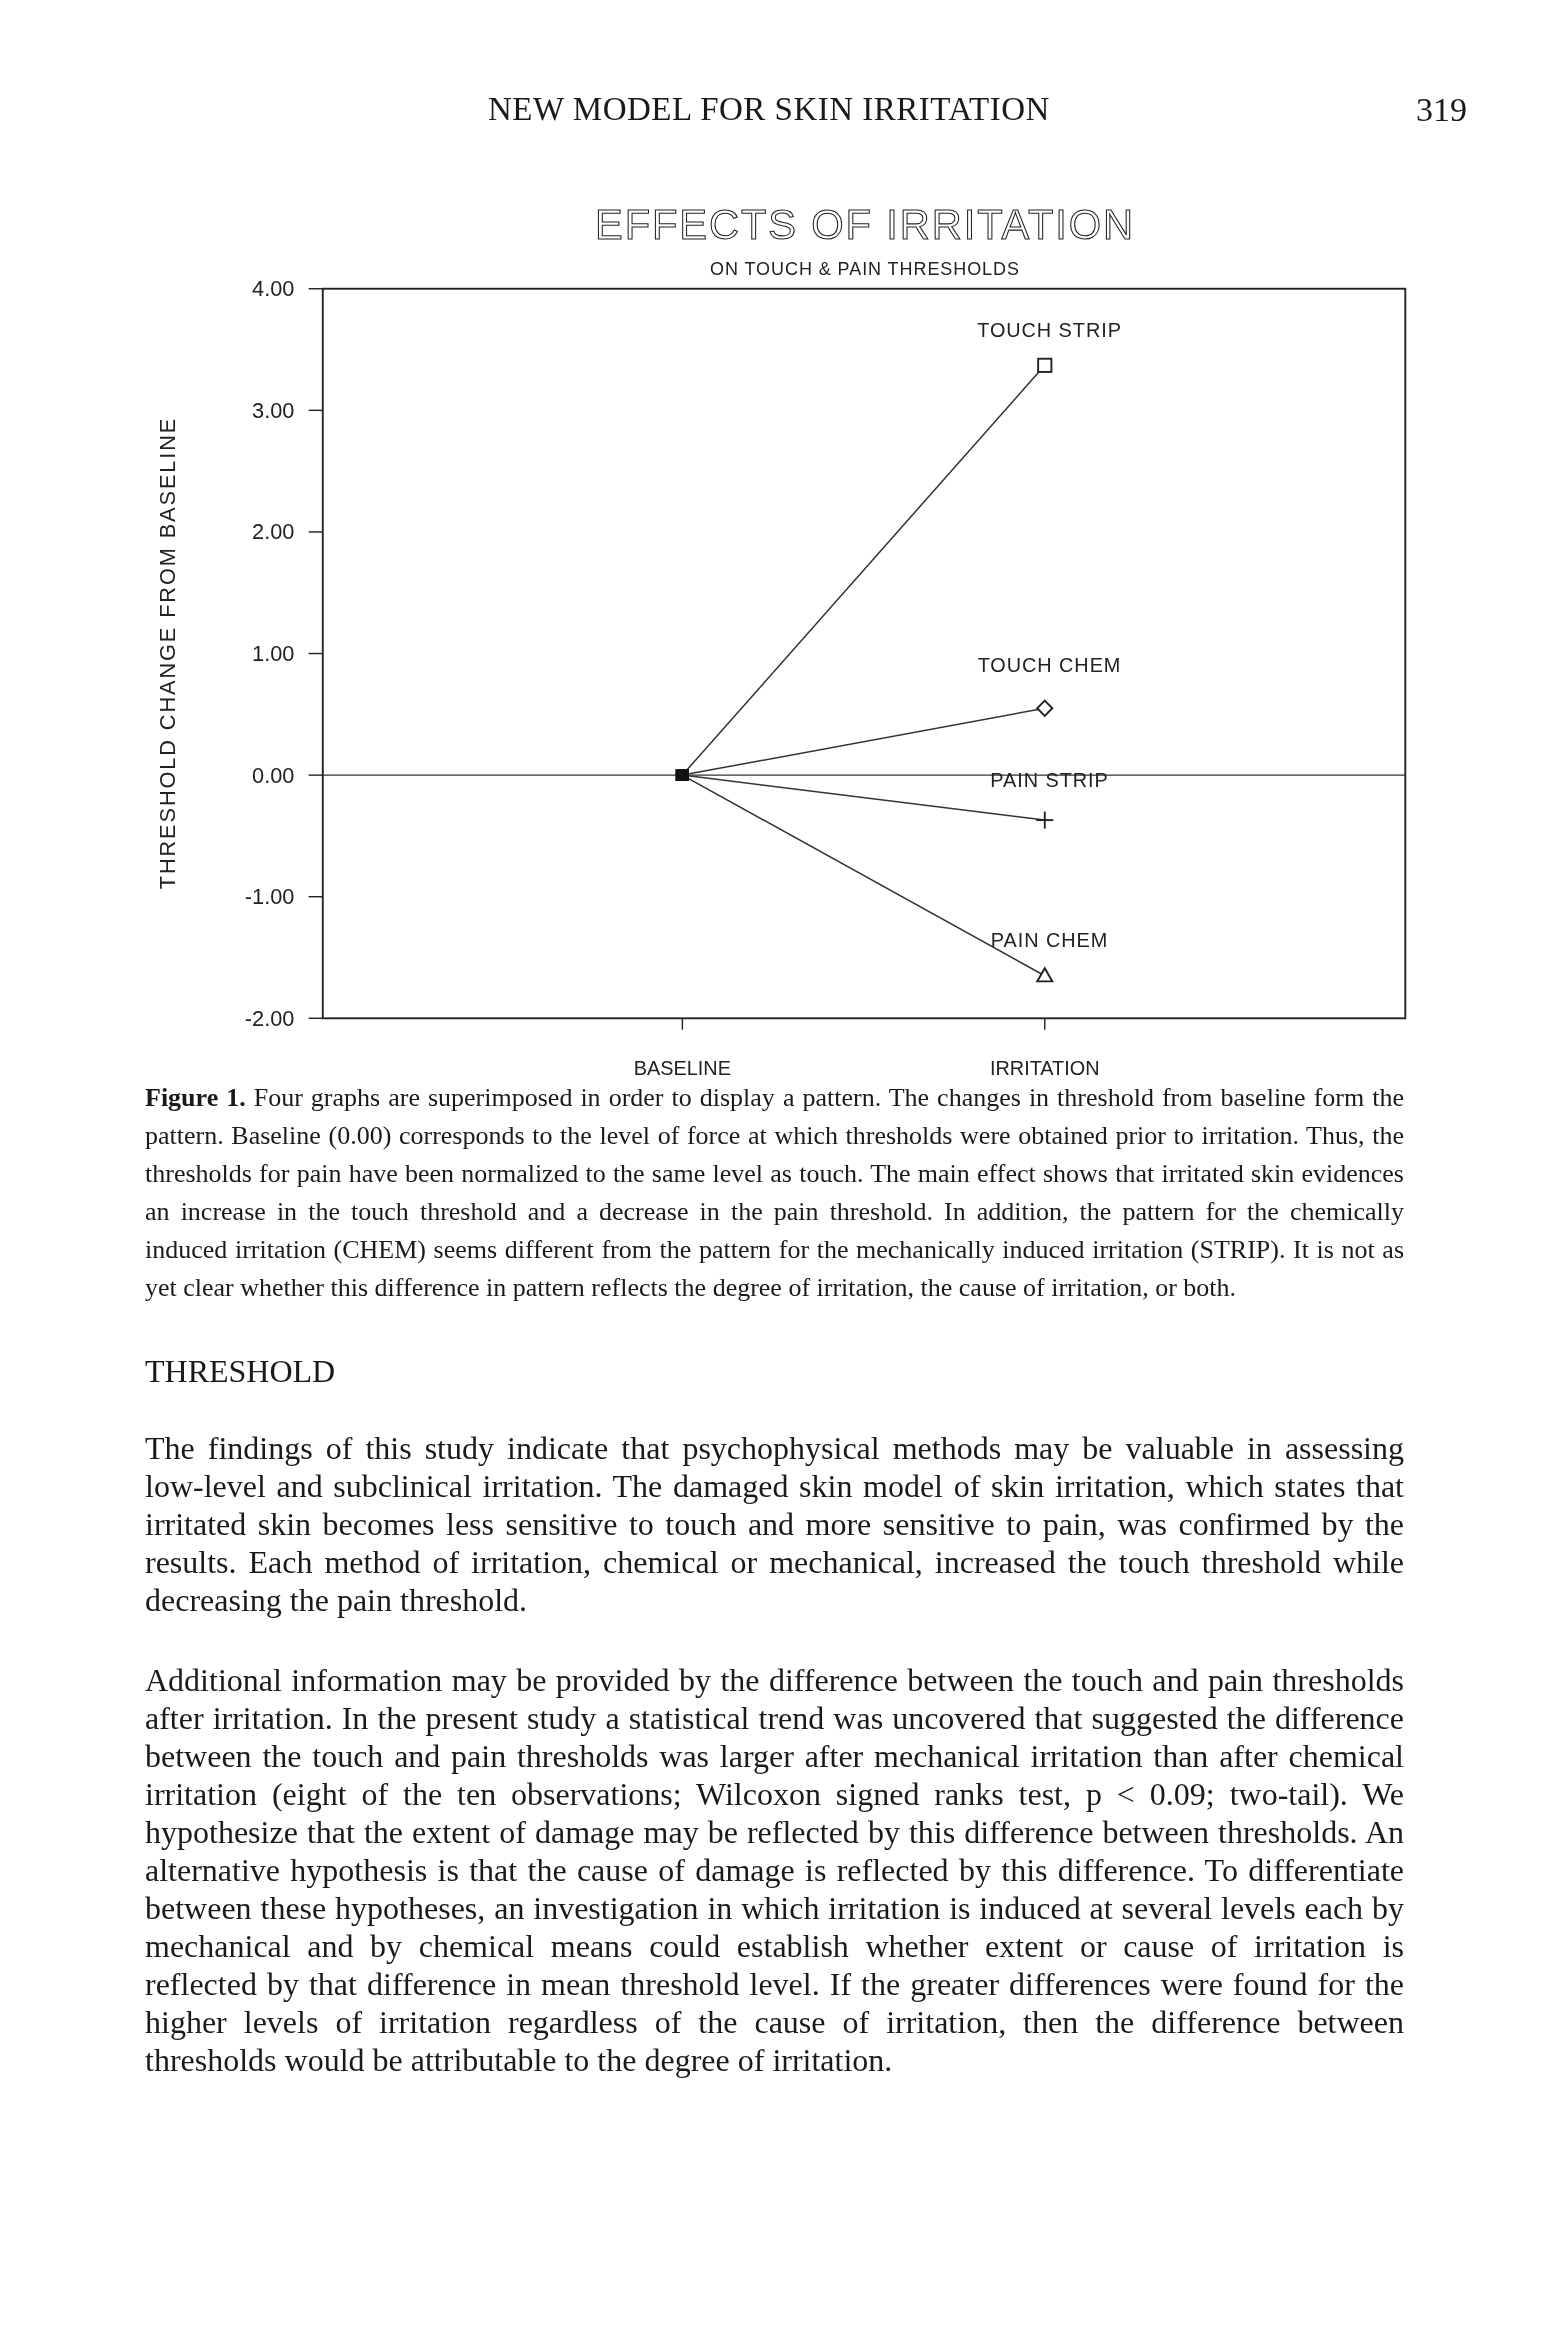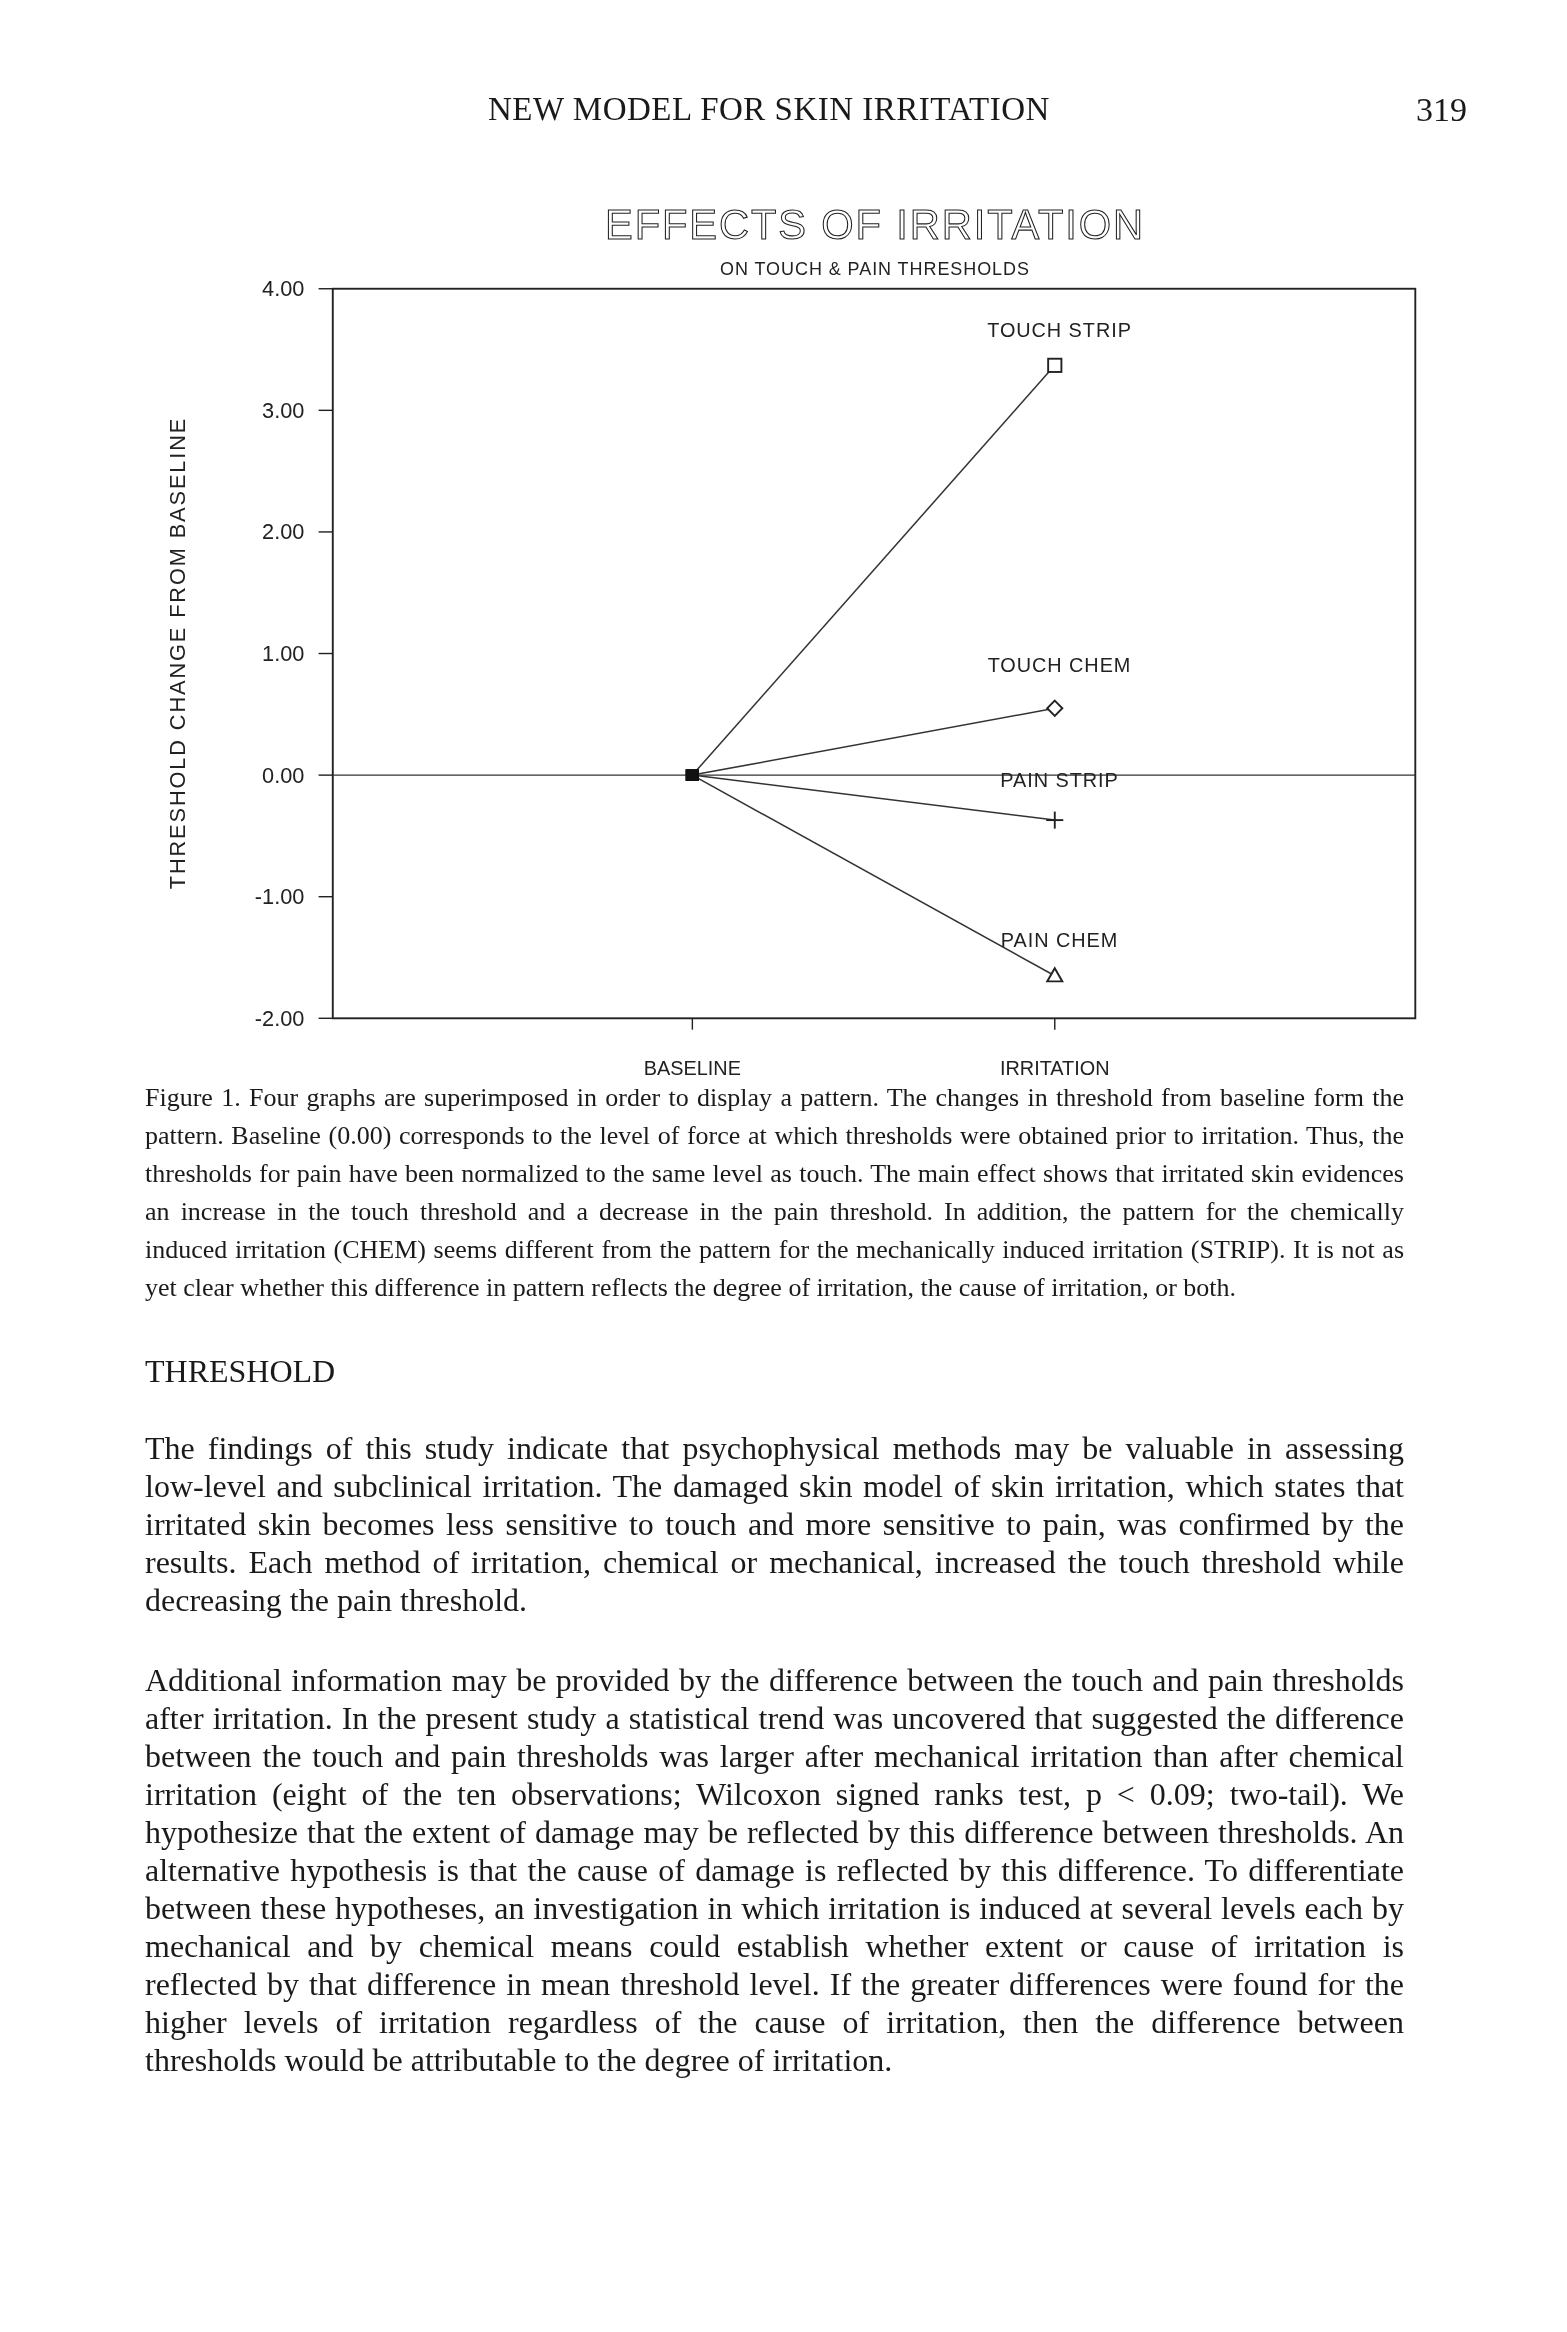--- a/index.html
+++ b/index.html
@@ -1,24 +1,24 @@
 <!DOCTYPE html>
 <html style="font-size:15px"><head>
 <meta charset="utf-8">
 <style>
   html, body { margin: 0; padding: 0; background: #ffffff; }
   body { width: 1567px; height: 2333px; position: relative; overflow: hidden; color: #1a1a1a; }
   .serif { font-family: "Liberation Serif", "DejaVu Serif", serif; }
   .sans { font-family: "Liberation Sans", "DejaVu Sans", sans-serif; }
   #running-head { position: absolute; left: 488px; top: 91px; font-size: 33px; letter-spacing: 0.5px; }
   #page-number { position: absolute; left: 1416px; top: 91px; font-size: 34px; }
-  #figure { position: absolute; left: 12px; top: 0; width: 1363px; height: 1079px; }
+  #figure { position: absolute; left: 2px; top: 0; width: 1363px; height: 1079px; }
   #figure svg { position: absolute; left: 0; top: 0; }
   .caption { position: absolute; left: 145px; top: 1079px; width: 1259px; font-size: 26px; line-height: 38px; text-align: justify; }
-  .caption b { font-weight: normal; }
+  .caption b { font-weight: bold; }
   .heading { position: absolute; left: 145px; top: 1353px; font-size: 32px; }
   .para { position: absolute; left: 145px; width: 1259px; font-size: 32px; line-height: 38px; text-align: justify; }
   #para1 { top: 1429px; }
   #para2 { top: 1661px; font-family: Liberation Serif, serif; }
 </style>
 </head>
 <body>
 
 <div id="running-head" class="serif">NEW MODEL FOR SKIN IRRITATION</div>
 <div id="page-number" class="serif">319</div>

